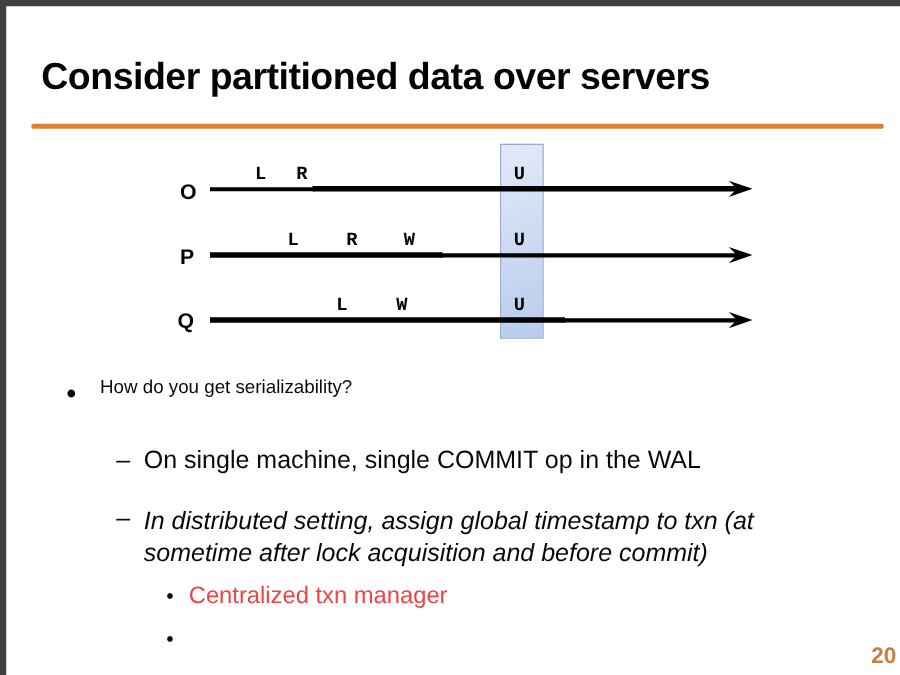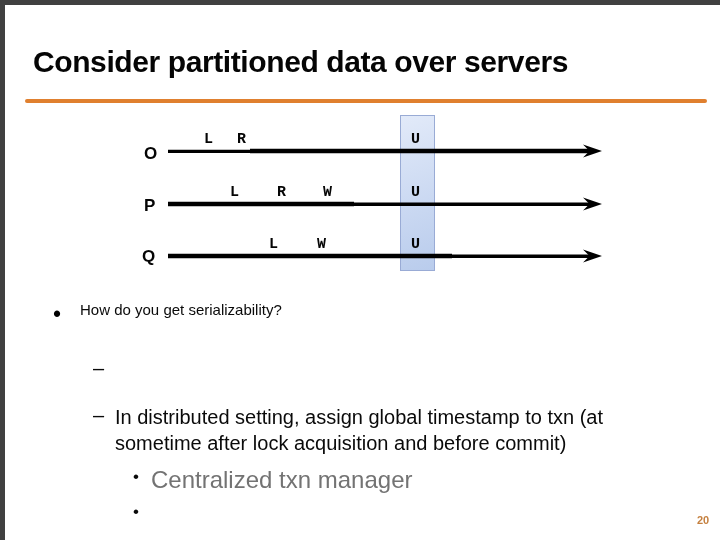--- a/index.html
+++ b/index.html
@@ -40,30 +40,30 @@
     position:absolute;font-family:"Liberation Mono","DejaVu Sans Mono",monospace;
     font-size:15px;font-weight:bold;color:#050505;z-index:3;line-height:16px;
   }
   
   .b1-glyph{position:absolute;left:48px;top:296px;font-size:23px;}
   .b1-text{position:absolute;left:75px;top:296px;font-size:15px;color:#0a0a0a;white-space:nowrap;}
   .dash-glyph{position:absolute;font-size:20px;color:#0a0a0a;}
   .d1-glyph{left:88px;top:352px;}
   .d1-text{position:absolute;left:110px;top:352px;font-size:20px;color:#0a0a0a;white-space:nowrap;}
   .d2-glyph{left:88px;top:399px;}
-  .d2-text{position:absolute;left:110px;top:399px;width:520px;font-size:20px;line-height:26px;color:#0a0a0a;}
+  .d2-text{position:absolute;left:110px;top:399px;width:520px;font-size:20px;line-height:26px;color:#0a0a0a;font-style:italic;}
   .sb-glyph{position:absolute;font-size:17px;color:#0a0a0a;}
   .sb1-glyph{left:128px;top:462px;}
   .sb2-glyph{left:128px;top:497px;}
-  .sb-text{position:absolute;font-size:24px;color:#737373;white-space:nowrap;}
+  .sb-text{position:absolute;font-size:19px;color:#ef4444;white-space:nowrap;}
   .sb1-text{left:146px;top:461px;}
   .sb2-text{left:146px;top:496px;}
   .page-number{
     position:absolute;left:692px;top:509px;
-    font-size:11px;font-weight:bold;color:#C5803F;
+    font-size:18px;font-weight:bold;color:#C5803F;
   }
 </style>
 </head>
 <body>
 
 <div class="slide">
 
   <div class="title">Consider partitioned data over servers</div>
   <div class="title-rule"></div>
 
@@ -104,20 +104,21 @@
   <span class="ev" style="left:406px;top:180px">U</span>
 
   <span class="ev" style="left:264px;top:232px">L</span>
   <span class="ev" style="left:312px;top:232px">W</span>
   <span class="ev" style="left:406px;top:232px">U</span>
 
   <span class="b1-glyph">•</span>
   <div class="b1-text">How do you get serializability?</div>
 
   <span class="dash-glyph d1-glyph">–</span>
+  <div class="d1-text">On single machine, single COMMIT op in the WAL</div>
 
   <span class="dash-glyph d2-glyph">–</span>
   <div class="d2-text">In distributed setting, assign global timestamp to txn (at sometime after lock acquisition and before commit)</div>
 
   <span class="sb-glyph sb1-glyph">•</span>
   <div class="sb-text sb1-text">Centralized txn manager</div>
 
   <span class="sb-glyph sb2-glyph">•</span>
 
   <div class="page-number">20</div>

